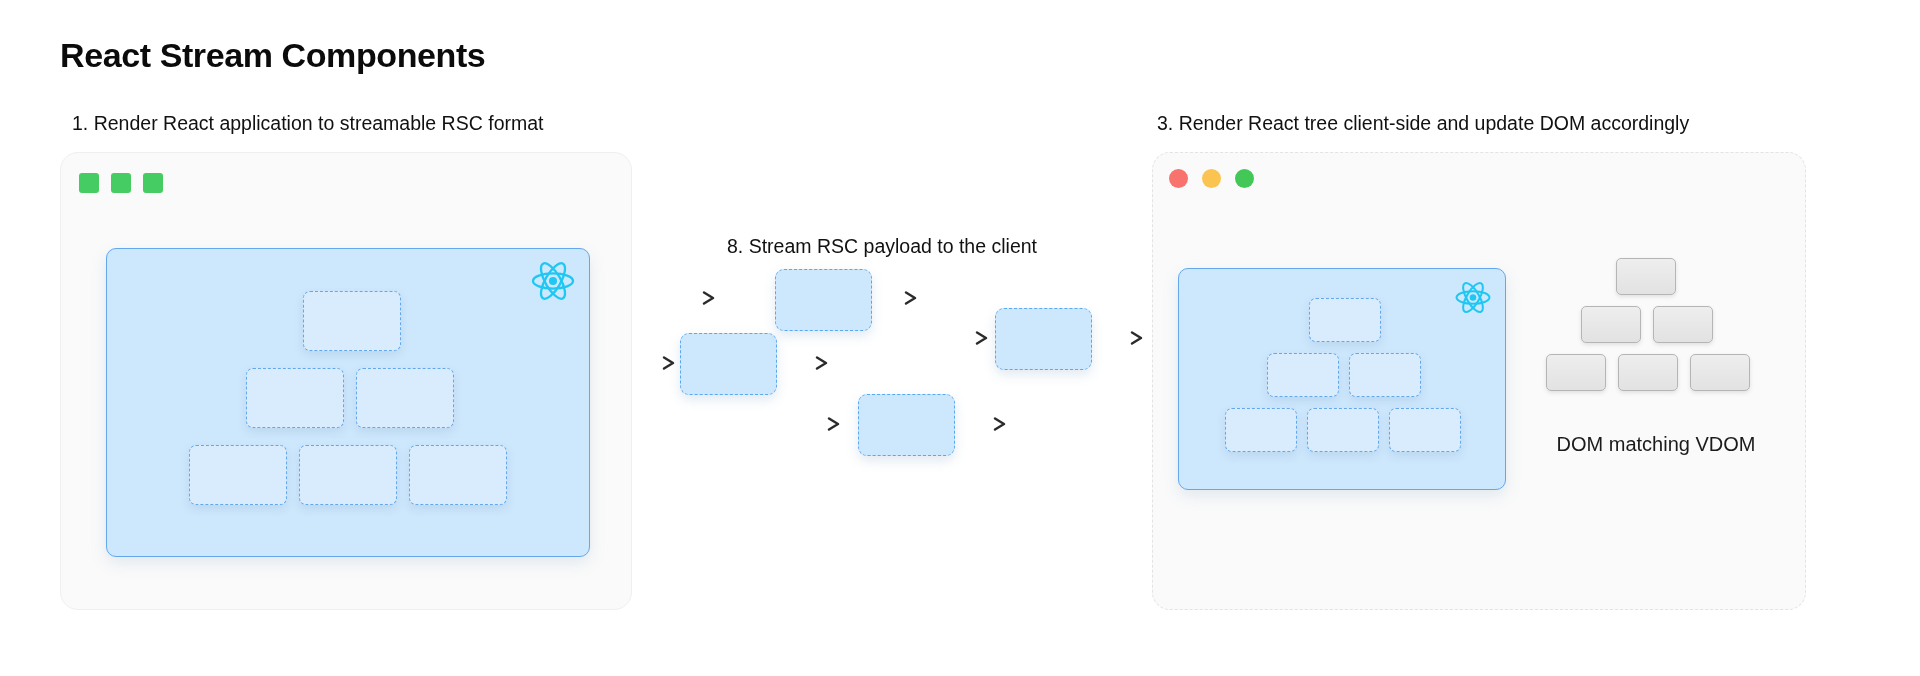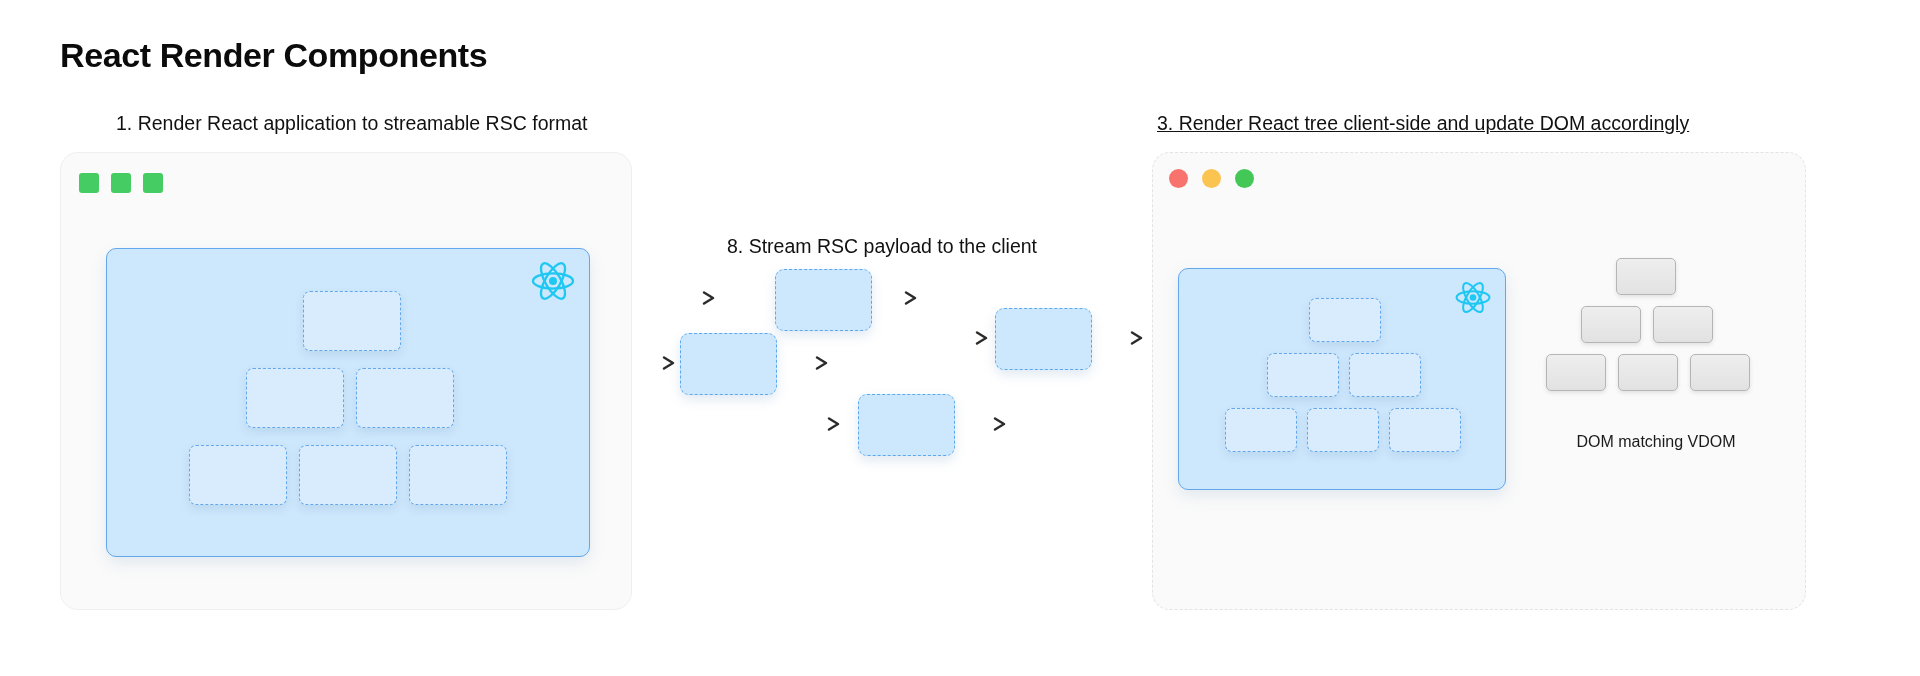--- a/index.html
+++ b/index.html
@@ -30,23 +30,23 @@
   }
 
   
   .step-caption {
     position: absolute;
     font-size: 19.5px;
     font-weight: 500;
     color: #111111;
     white-space: nowrap;
   }
-  #caption-1 { left: 72px;  top: 112px; margin-left: 44px; }
+  #caption-1 { left: 72px;  top: 112px; }
   #caption-2 { left: 727px; top: 235px; }
-  #caption-3 { left: 1157px; top: 112px; text-decoration: underline; }
+  #caption-3 { left: 1157px; top: 112px; }
 
   
   .panel {
     position: absolute;
     background: #fafafa;
     border-radius: 18px;
   }
   #panel-server {
     left: 60px;
     top: 152px;
@@ -165,30 +165,30 @@
     border: 1.4px solid #b5b5b5;
     border-radius: 5px;
     box-shadow: 0 2px 4px rgba(0,0,0,0.10);
   }
   #dom-label {
     position: absolute;
     left: 383px;
     top: 280px;
     width: 240px;
     text-align: center;
-    font-size: 16px;
+    font-size: 20px;
     font-weight: 500;
     color: #1b1b1b;
     white-space: nowrap;
   }
 </style>
 </head>
 <body>
 
-<div class="page-title">React Render Components</div>
+<div class="page-title">React Stream Components</div>
 
 <div class="step-caption" id="caption-1">1. Render React application to streamable RSC format</div>
 
 <div class="panel" id="panel-server">
 
   <div class="server-dots">
     <div class="server-dot"></div>
     <div class="server-dot"></div>
     <div class="server-dot"></div>
   </div>

